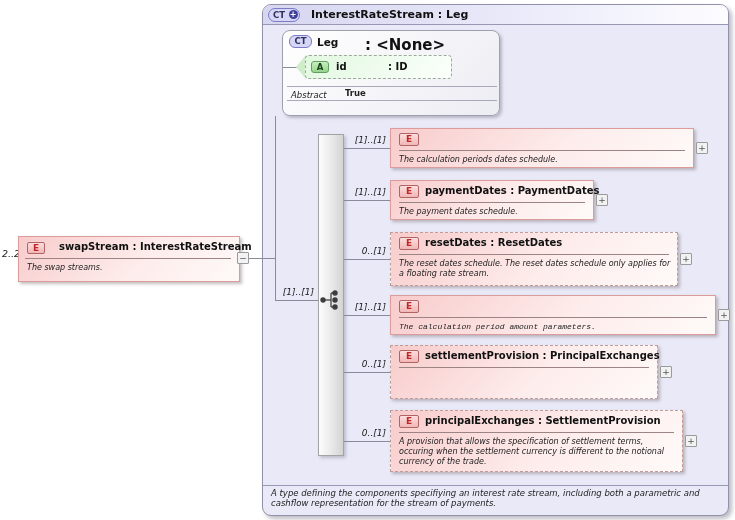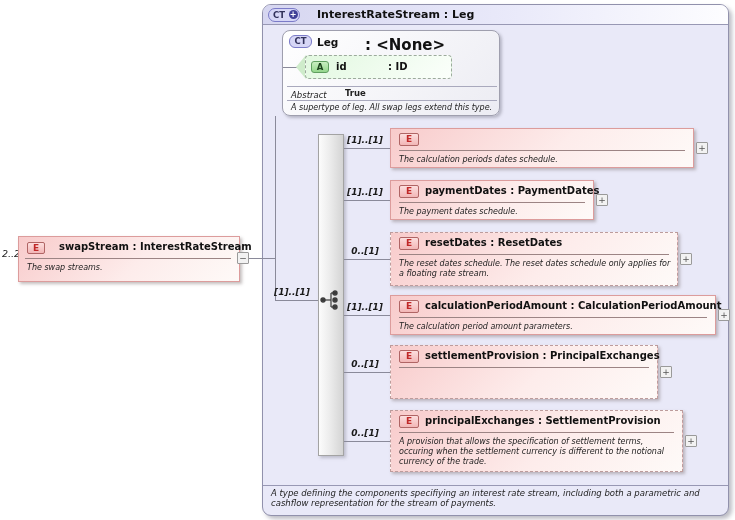--- a/index.html
+++ b/index.html
@@ -9,21 +9,21 @@
   #diagram { position:absolute; left:0; top:0; width:735px; height:520px; }
 
   
   .panel { left:262px; top:4px; width:467px; height:512px;
     background:#e9e9f8; border:1px solid #9191ac; border-radius:9px;
     box-shadow:3px 3px 4px rgba(90,90,110,.4); z-index:1; }
   .panel-titlebar { left:0; top:0; width:465px; height:20px;
     background:linear-gradient(90deg,#d6d6f0 0%,#eaeafa 55%,#fdfdff 100%);
     border-bottom:1px solid #9898b4; border-radius:8px 8px 0 0;
     display:flex; align-items:center; padding-left:5px; }
-  .panel-title { font-size:11px; font-weight:bold; color:#111; margin-left:17px; white-space:nowrap; }
+  .panel-title { font-size:11px; font-weight:bold; color:#111; margin-left:11px; white-space:nowrap; }
   .panel-footer { left:0; bottom:0; width:465px; height:30px;
     border-top:1px solid #9898b4; padding:2px 8px; border-radius:0 0 8px 8px; }
   .panel-footer-text { font-size:8.5px; font-style:italic; color:#222; width:458px; line-height:10px; }
 
   
   .badge { display:inline-block; text-align:center; }
   .ct-badge { width:23px; height:13px; border-radius:6px; background:#d6d6f6;
     border:1px solid #7b7bc8; color:#30305a; font-size:8.5px; font-weight:bold; line-height:11px; }
   .ctplus-badge { position:relative; width:32px; height:14px; border-radius:7px; background:#d6d6f6;
     border:1px solid #7b7bc8; color:#30305a; font-size:8.5px; font-weight:bold;
@@ -65,22 +65,22 @@
     border:1px solid #dc9c9c; box-shadow:2px 2px 3px rgba(125,110,110,.45); z-index:3; }
   .el-box.dashed { border:1px dashed #bd9c9c; }
   .el-badge { left:8px; top:4px; }
   .el-title { left:34px; top:4px; font-size:10px; font-weight:bold; color:#111; white-space:nowrap; }
   .el-sep { left:8px; top:21px; height:1px; background:#9c8484; }
   .el-desc { left:8px; top:26px; font-size:8px; font-style:italic; color:#222; line-height:10px; }
   .el-desc.nowrap { white-space:nowrap; }
 
   
   .line { background:#8a8a9a; z-index:2; }
-  .card-label { font-size:9px; font-weight:bold; font-style:italic; color:#1a1a1a;
-    text-align:center; white-space:nowrap; z-index:2; }
+  .card-label { font-size:9px; font-weight:normal; font-style:italic; color:#1a1a1a;
+    text-align:right; white-space:nowrap; z-index:2; }
   .card-plain { font-size:9.5px; font-style:italic; color:#222; z-index:2; }
   .toggle { width:12px; height:12px; background:#f2f2f2; border:1px solid #9a9a9a;
     border-radius:1px; color:#555; font-size:9px; line-height:10px; text-align:center; z-index:5; cursor:pointer; }
   .seq-bar { left:318px; top:134px; width:26px; height:322px;
     background:linear-gradient(90deg,#fcfcfc 0%,#ececec 45%,#d4d4d4 100%);
     border:1px solid #a3a3a3; box-shadow:2px 2px 3px rgba(110,110,120,.35); z-index:2; }
   .seq-icon { left:317px; top:288px; z-index:3; }
 </style>
 </head>
 <body>
@@ -122,21 +122,20 @@
 
   <div class="abs leg-box">
     <span class="abs badge ct-badge" style="left:6px; top:4px;">CT</span>
     <span class="abs leg-name">Leg</span>
     <span class="abs leg-type">: &lt;None&gt;</span>
     <div class="abs attr-branch"></div>
     <div class="abs leg-sep" style="top:55px;"></div>
     <span class="abs facet-name">Abstract</span>
     <span class="abs facet-value">True</span>
     <div class="abs leg-sep" style="top:69px;"></div>
-    <span class="abs leg-desc">A supertype of leg. All swap legs extend this type.</span>
   </div>
 
   <div class="abs attr-tip"></div>
   <div class="abs attr-box">
     <span class="abs badge a-badge" style="left:5px; top:5px;">A</span>
     <span class="abs attr-name">id</span>
     <span class="abs attr-type">: ID</span>
   </div>
 
   <div class="abs el-box" style="left:18px; top:236px; width:222px; height:46px;">
@@ -170,23 +169,22 @@
     <span class="abs badge e-badge el-badge">E</span>
     <span class="abs el-title">resetDates : ResetDates</span>
     <div class="abs el-sep" style="width: 270px;"></div>
     <div class="abs el-desc" style="width: 274px;">The reset dates schedule. The reset dates schedule only applies for a floating rate stream.</div>
   </div>
     <div class="abs toggle" style="left: 680px; top: 253px;">+</div>
     <div class="abs line" style="left: 344px; top: 315px; width: 46px; height: 1px;"></div>
     <div class="abs card-label" style="left: 344px; top: 302px; width: 42px;">[1]..[1]</div>
     <div class="abs el-box solid" style="left: 390px; top: 295px; width: 326px; height: 40px;">
     <span class="abs badge e-badge el-badge">E</span>
-    <span class="abs el-title">calculationPeriodAmount : CalculationPeriodAmount</span>
     <div class="abs el-sep" style="width: 308px;"></div>
-    <div class="abs el-desc nowrap" style="width: 312px;">The calculation period amount parameters.</div>
+    <div class="abs el-desc nowrap" style="width: 312px; font-family: Liberation Mono, monospace;">The calculation period amount parameters.</div>
   </div>
     <div class="abs toggle" style="left: 718px; top: 309px;">+</div>
     <div class="abs line" style="left: 344px; top: 372px; width: 46px; height: 1px;"></div>
     <div class="abs card-label" style="left: 344px; top: 359px; width: 42px;">0..[1]</div>
     <div class="abs el-box dashed" style="left: 390px; top: 345px; width: 268px; height: 54px;">
     <span class="abs badge e-badge el-badge">E</span>
     <span class="abs el-title">settlementProvision : PrincipalExchanges</span>
     <div class="abs el-sep" style="width: 250px;"></div>
   </div>
     <div class="abs toggle" style="left: 660px; top: 366px;">+</div>

